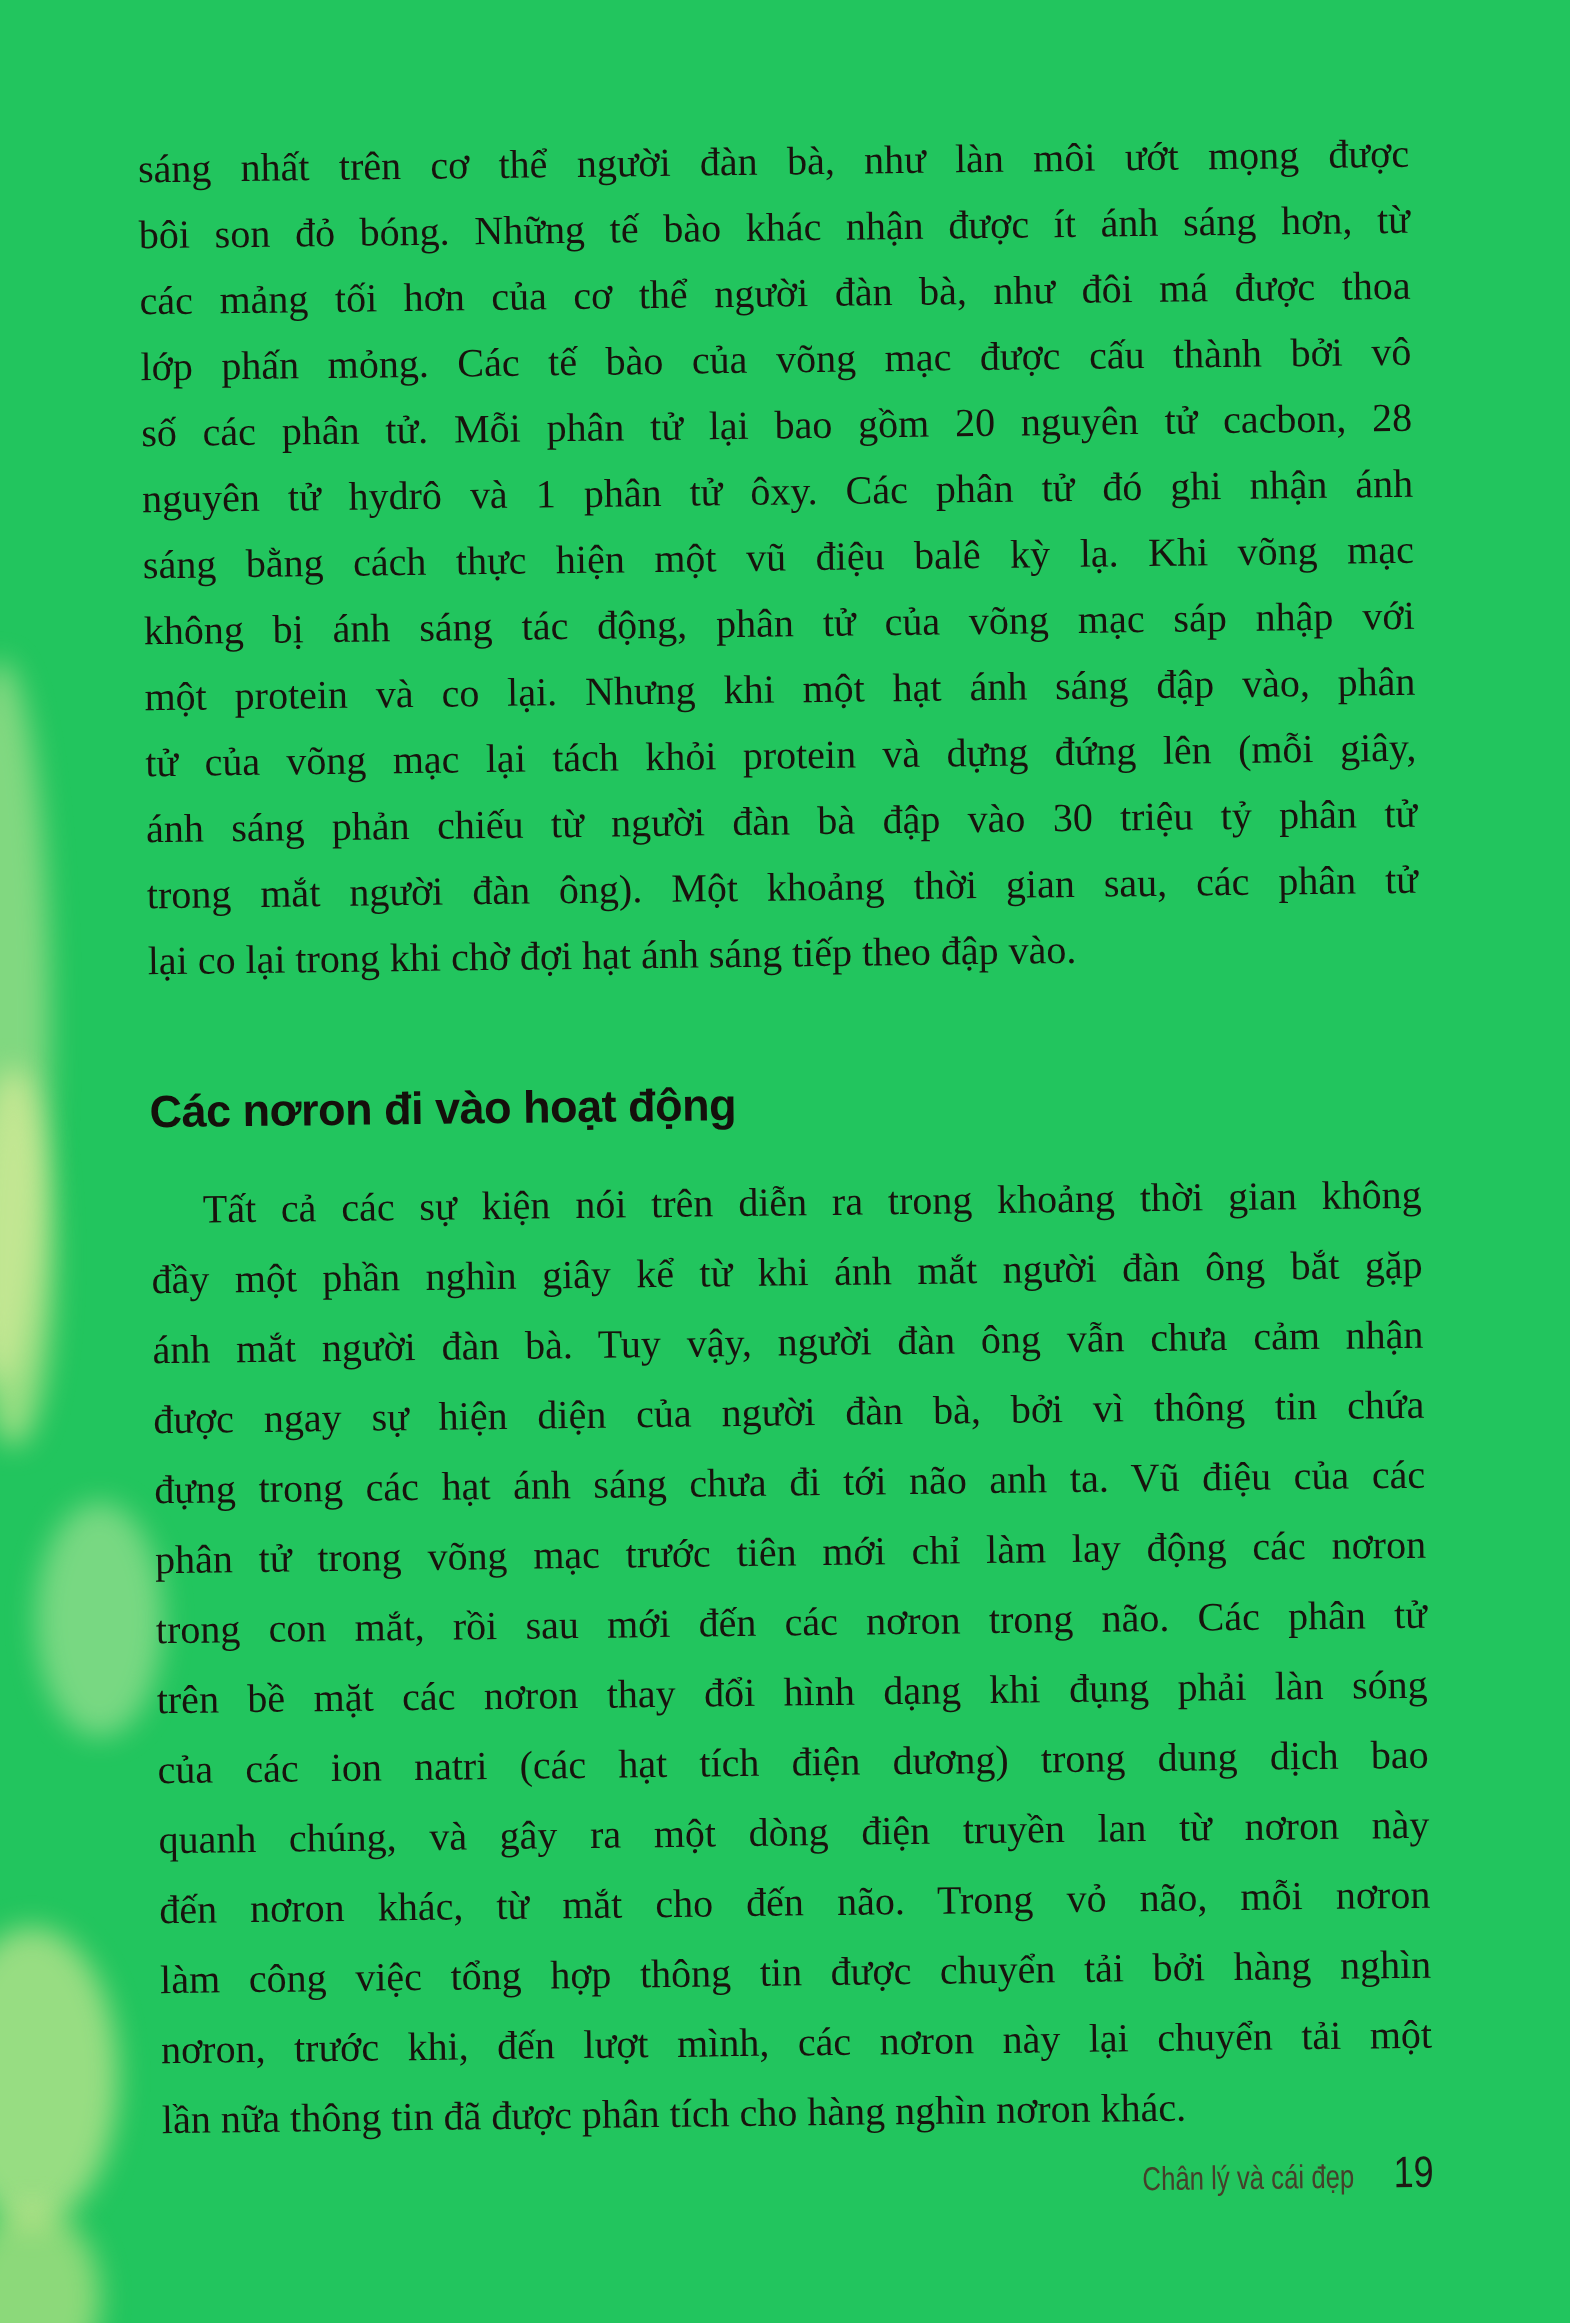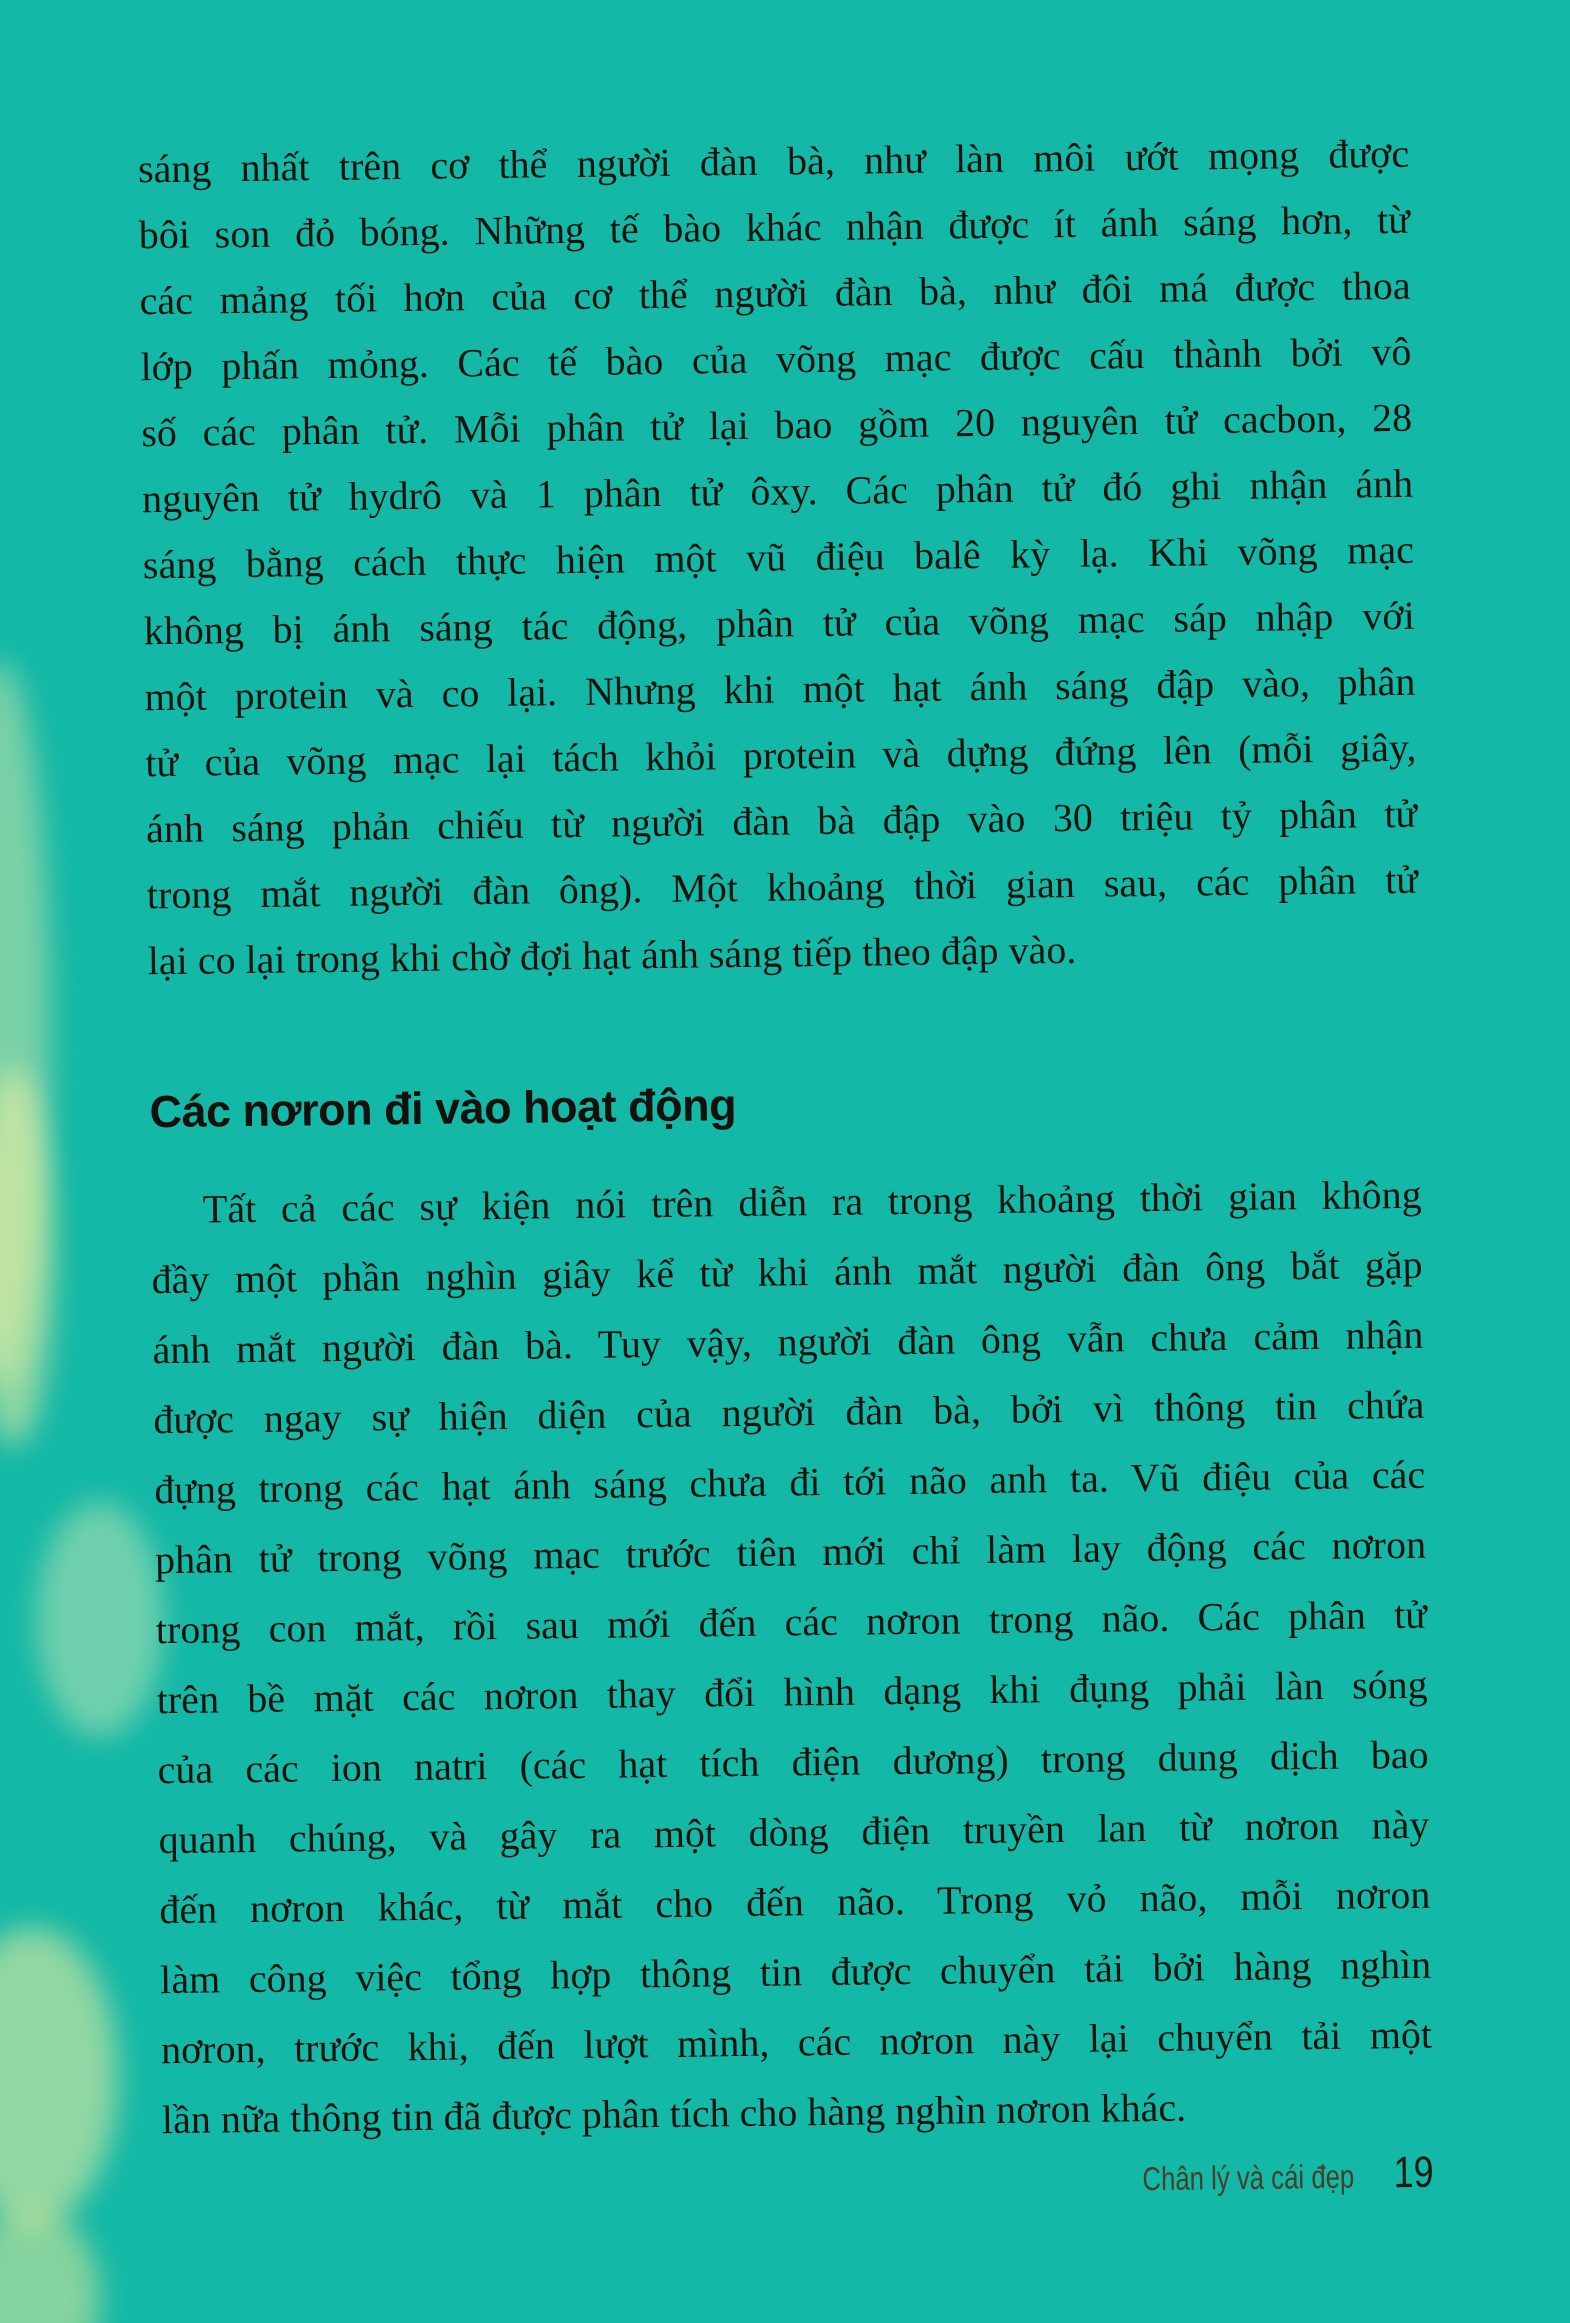--- a/index.html
+++ b/index.html
@@ -7,21 +7,21 @@
     padding: 0;
     width: 1570px;
     height: 2323px;
     overflow: hidden;
     background: #ffffff;
   }
   .page {
     position: relative;
     width: 1570px;
     height: 2323px;
-    background: #14b8a6;
+    background: #22c55e;
     font-family: "Liberation Serif", "DejaVu Serif", serif;
     color: #18130d;
   }
   
   .smudge {
     position: absolute;
     pointer-events: none;
     filter: blur(14.5px);
     border-radius: 50%;
   }

